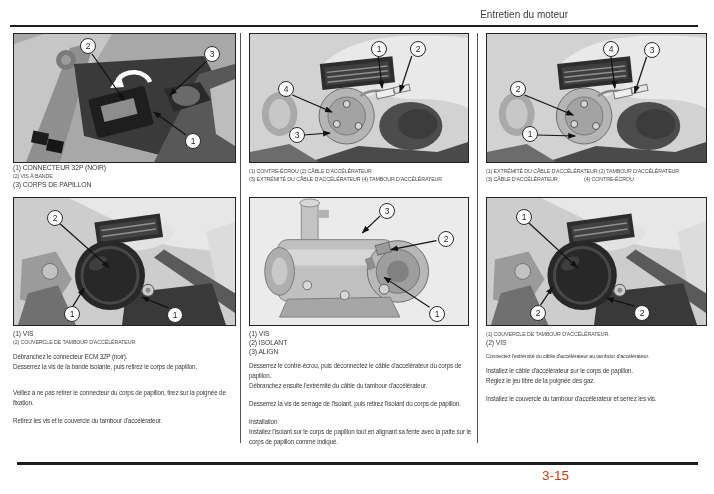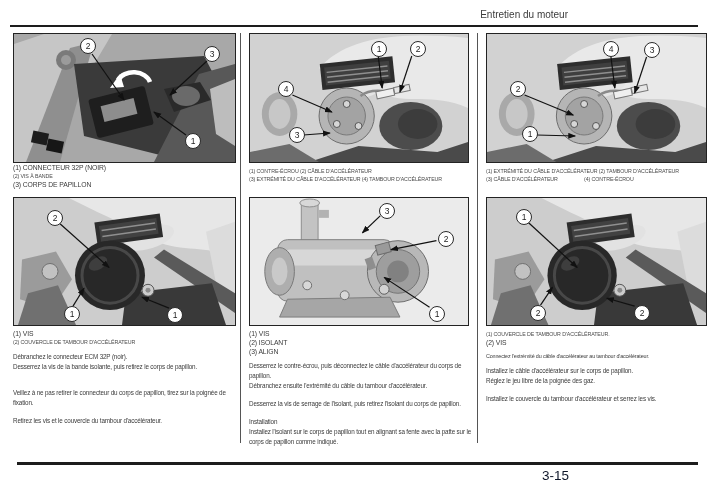--- a/index.html
+++ b/index.html
@@ -6,21 +6,21 @@
   body{
     width:714px;height:494px;position:relative;background:#ffffff;
     font-family:"Liberation Sans", sans-serif;color:#353535;overflow:hidden;
     -webkit-font-smoothing:antialiased;
   }
   .abs{position:absolute;}
   
   .header-title{position:absolute;top:9px;right:16px;font-size:10px;color:#3c3c3c;}
   .header-rule{position:absolute;left:10px;top:25px;width:688px;height:2px;background:#1d1d1d;}
   .footer-rule{position:absolute;left:17px;top:462px;width:681px;height:3px;background:#1d1d1d;}
-  .page-number{position:absolute;top:468px;right:15px;font-size:13.5px;color:#0f172a;}
+  .page-number{position:absolute;top:468px;right:15px;font-size:13.5px;color:#c2410c;}
   .col-sep{position:absolute;top:33px;height:410px;width:1px;background:#555;}
   
   .photo{position:absolute;margin:0;border:1px solid #232323;background:#d6d6d6;overflow:hidden;}
   .photo svg{display:block;width:100%;height:100%;}
   .callout{
     position:absolute;width:14px;height:14px;border:1px solid #2a2a2a;border-radius:50%;
     background:#fff;font-size:8.5px;line-height:14px;text-align:center;color:#1e1e1e;
   }
   
   .caps{position:absolute;width:226px;}

